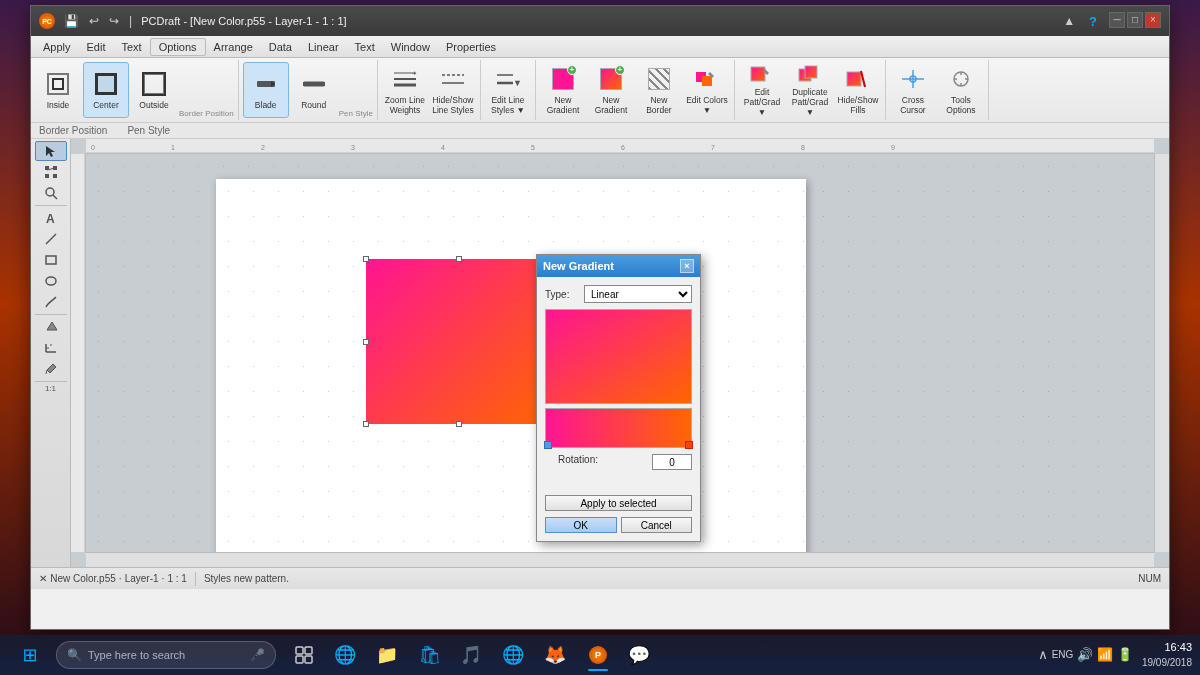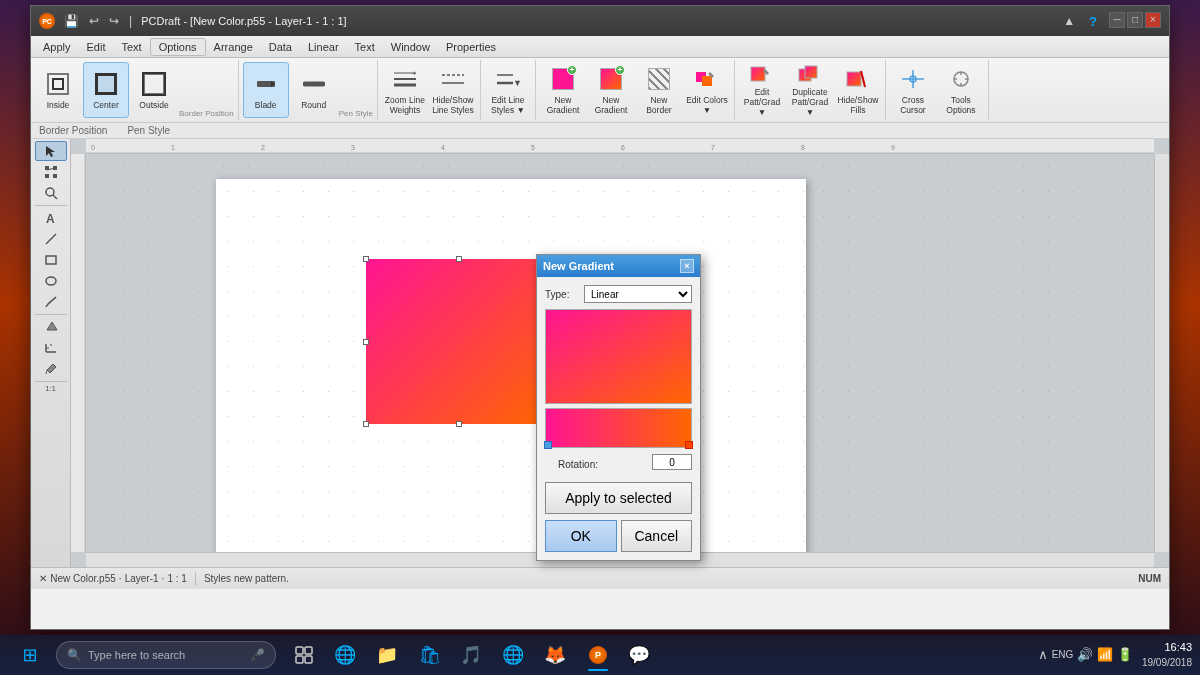--- a/index.html
+++ b/index.html
@@ -259,44 +259,44 @@
     }
     .gradient-handle-right {
       position: absolute;
       right: -2px; bottom: -2px;
       width: 8px; height: 8px;
       background: #ff4400;
       border: 1px solid #cc2200;
     }
     .rotation-row {
       display: flex;
-      align-items: flex-end;
+      align-items: flex-start;
       justify-content: space-between;
-      margin-bottom: 12px;
+      margin-bottom: 25px;
       padding-left: 13px;
     }
     .rotation-label { font-size: 10px; color: #333; }
     .rotation-input {
       width: 40px; height: 16px;
       border: 1px solid #888;
       background: white;
       font-size: 10px;
       text-align: center;
     }
     .dialog-buttons {
       display: flex;
       justify-content: space-between;
       gap: 4px;
     }
     .dialog-btn {
       flex: 1;
-      height: 32px;
+      height: 16px;
       border: 1px solid #888;
       background: linear-gradient(to bottom, #f8f8f8, #e0e0e0);
-      font-size: 14px;
+      font-size: 10px;
       cursor: pointer;
       display: flex; align-items: center; justify-content: center; text-align: right;
     }
     .dialog-btn.primary {
       background: linear-gradient(to bottom, #c8dff8, #a8c8f0);
       border-color: #5590cc;
     }
     .apply-btn-row { margin-bottom: 6px; }
     .new-pattern-icon {
       width: 22px; height: 22px;
@@ -742,21 +742,21 @@
         </div>
       </div>
     </div>
   </div>
 
 
   <div class="status-bar">
     <span>✕ New Color.p55 · Layer-1 · 1 : 1</span>
     <div class="status-divider"></div>
     <span>Styles new pattern.</span>
-    <span style="margin-left:auto;font-weight:bold;">NUM</span>
+    <span style="margin-left:auto;">NUM</span>
   </div>
 
 </div>
 
 <div class="taskbar">
   <div class="taskbar-start">
     <span class="win-logo">⊞</span>
   </div>
   <div class="taskbar-search">
     <span style="font-size:12px;">🔍</span>

